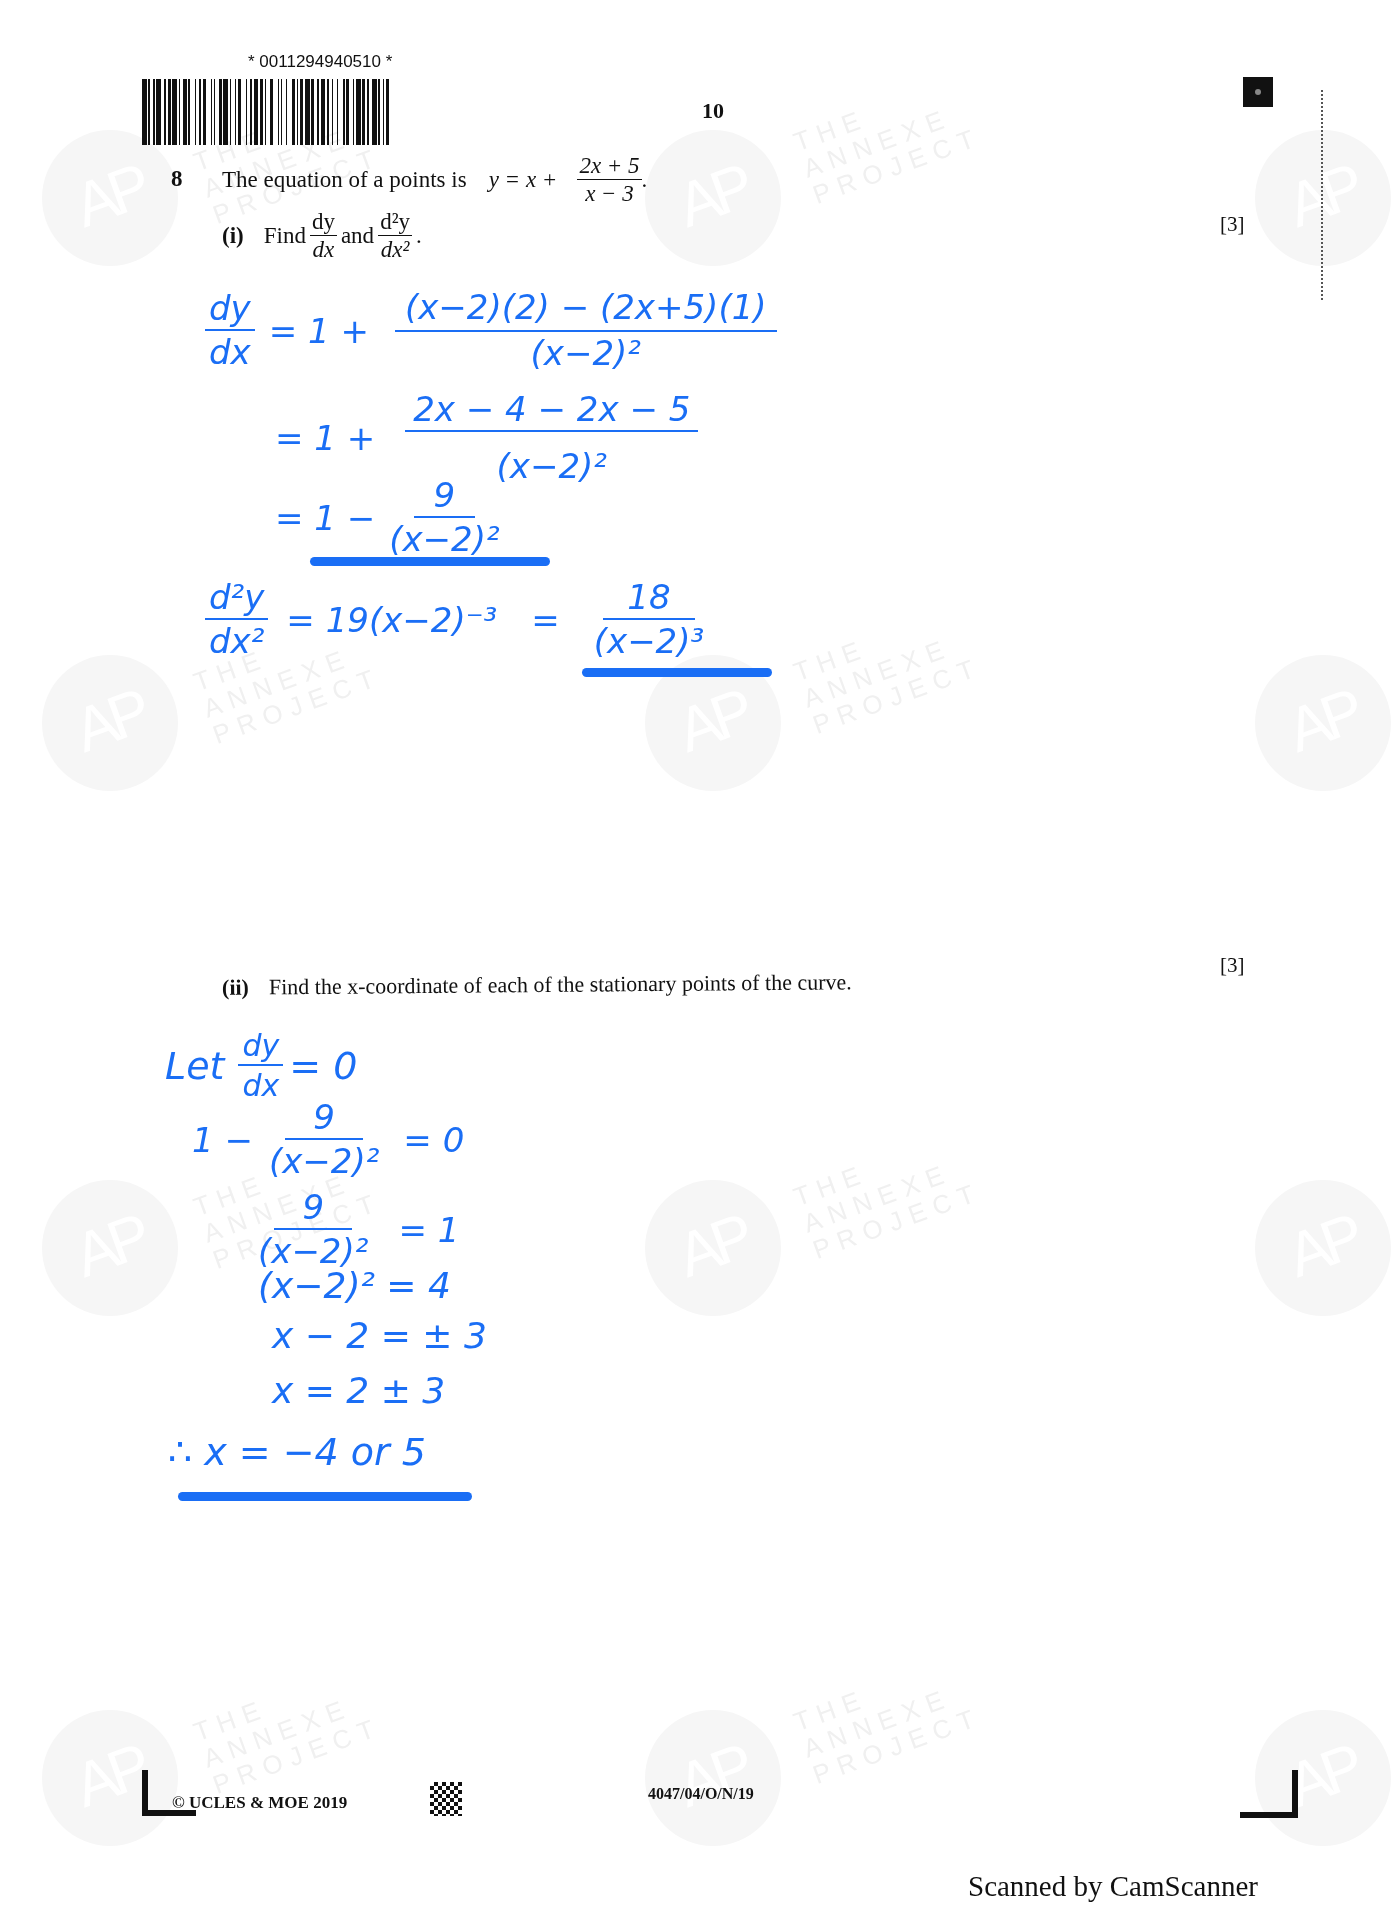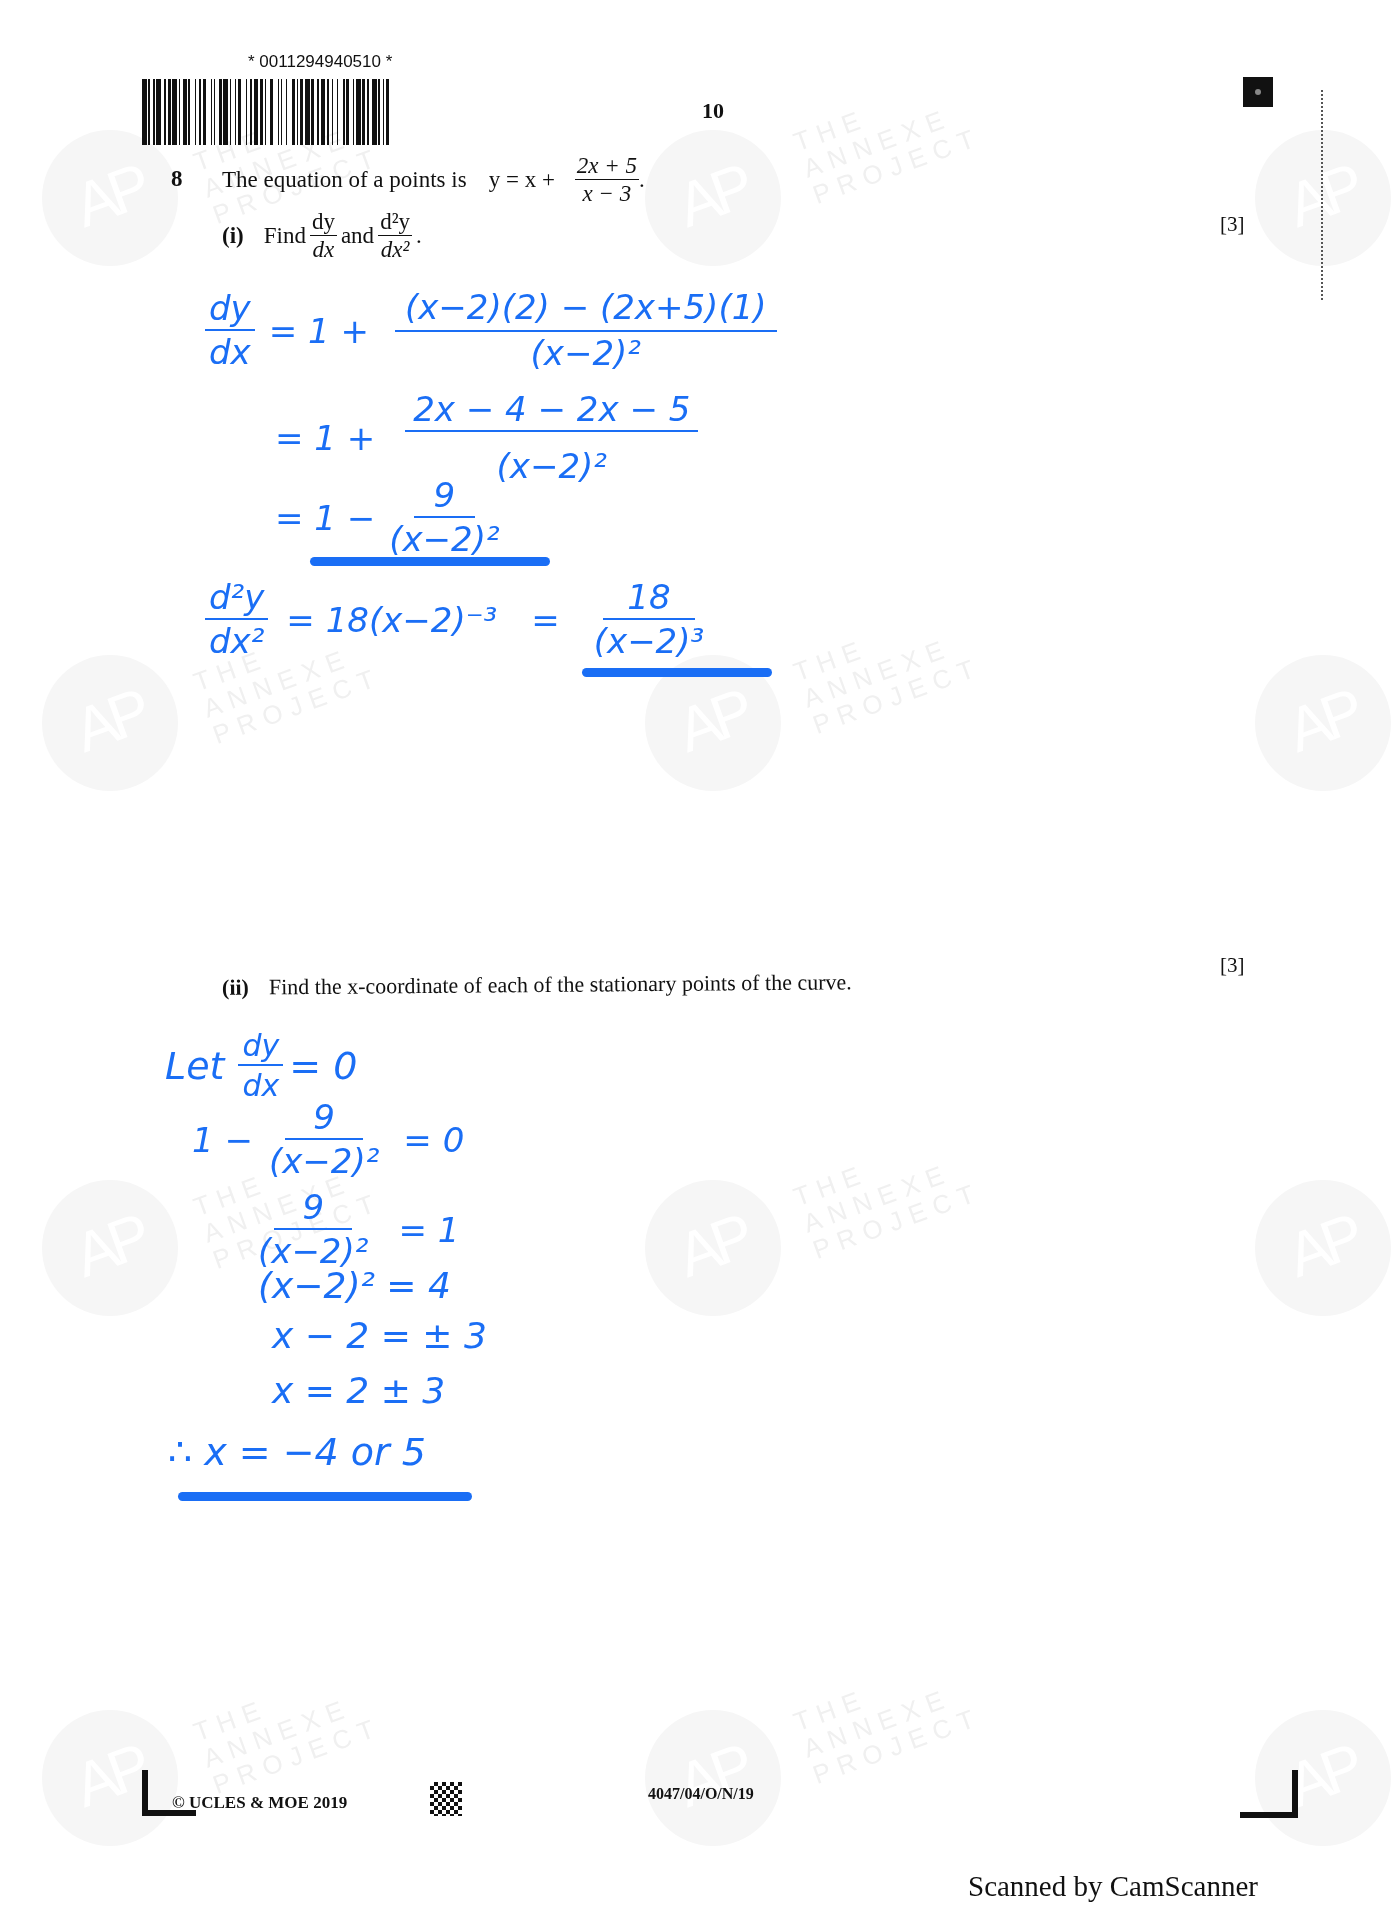--- a/index.html
+++ b/index.html
@@ -212,21 +212,21 @@
 <div class="abs printed bold" style="left:702px;top:98px;font-size:22px;">10</div>
 <div class="abs" style="left:1243px;top:77px;width:30px;height:30px;background:#111;">
   <div style="position:absolute;left:12px;top:12px;width:6px;height:6px;background:#888;border-radius:50%;"></div>
 </div>
 <div class="abs" style="left:1321px;top:90px;height:210px;border-left:2px dotted #555;"></div>
 
 <div class="abs printed bold" style="left:171px;top:166px;">8</div>
 <div class="abs printed" style="left:222px;top:154px;display:flex;align-items:center;white-space:nowrap;">
   <span>The equation of a points is</span>
   <span style="display:inline-block;width:22px;"></span>
-  <span style="">y = x +</span>
+  <span style="font-style:italic;">y = x +</span>
   <span class="frac" style="font-style:italic;margin-left:20px;">
     <span class="num">2x + 5</span>
     <span class="den">x − 3</span>
   </span>
   <span>.</span>
 </div>
 
 <div class="abs printed" style="left:222px;top:210px;display:flex;align-items:center;white-space:nowrap;">
   <span class="bold">(i)</span>
   <span style="display:inline-block;width:20px;"></span>
@@ -271,21 +271,21 @@
     <span class="den">(x−2)²</span>
   </span>
 </div>
 <div class="uline" style="left:310px;top:557px;width:240px;"></div>
 
 <div class="abs hand" style="left:205px;top:580px;font-size:34px;display:flex;align-items:center;white-space:nowrap;">
   <span class="hfrac" style="margin-right:18px;">
     <span class="num">d²y</span>
     <span class="den">dx²</span>
   </span>
-  <span>= 18(x−2)⁻³</span>
+  <span>= 19(x−2)⁻³</span>
   <span style="margin-left:34px;">=</span>
   <span class="hfrac" style="margin-left:34px;">
     <span class="num" style="padding:0 24px 2px;">18</span>
     <span class="den">(x−2)³</span>
   </span>
 </div>
 <div class="uline" style="left:582px;top:668px;width:190px;"></div>
 
 <div class="abs printed" style="left:222px;top:972px;display:flex;align-items:baseline;white-space:nowrap;transform:rotate(-0.5deg);font-size:22px;">
   <span class="bold">(ii)</span>

